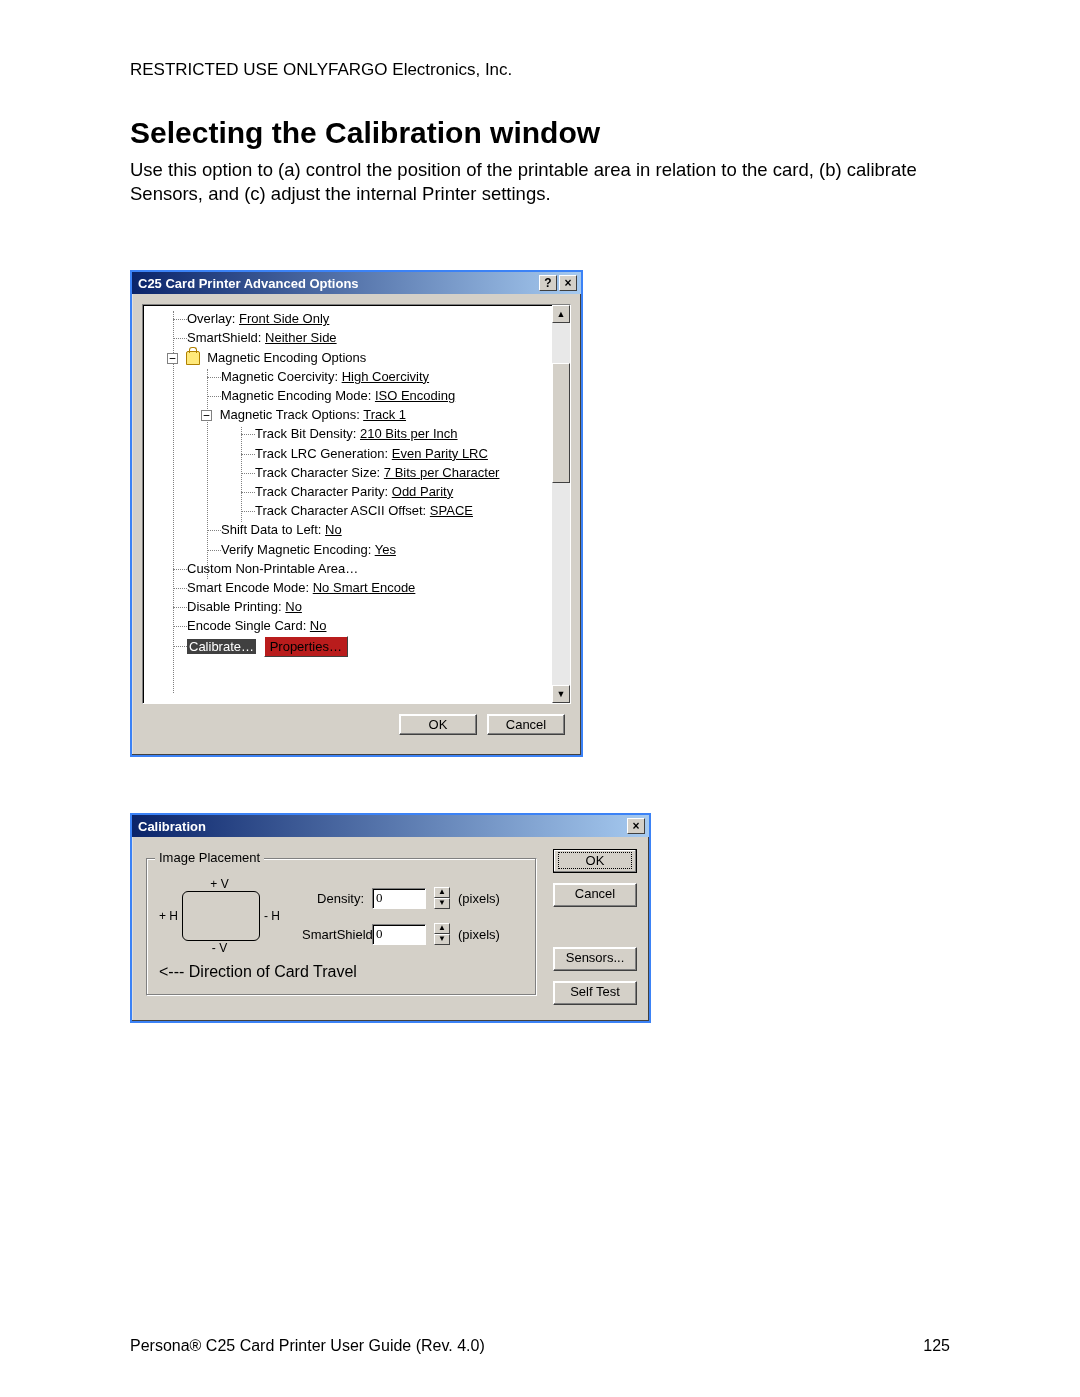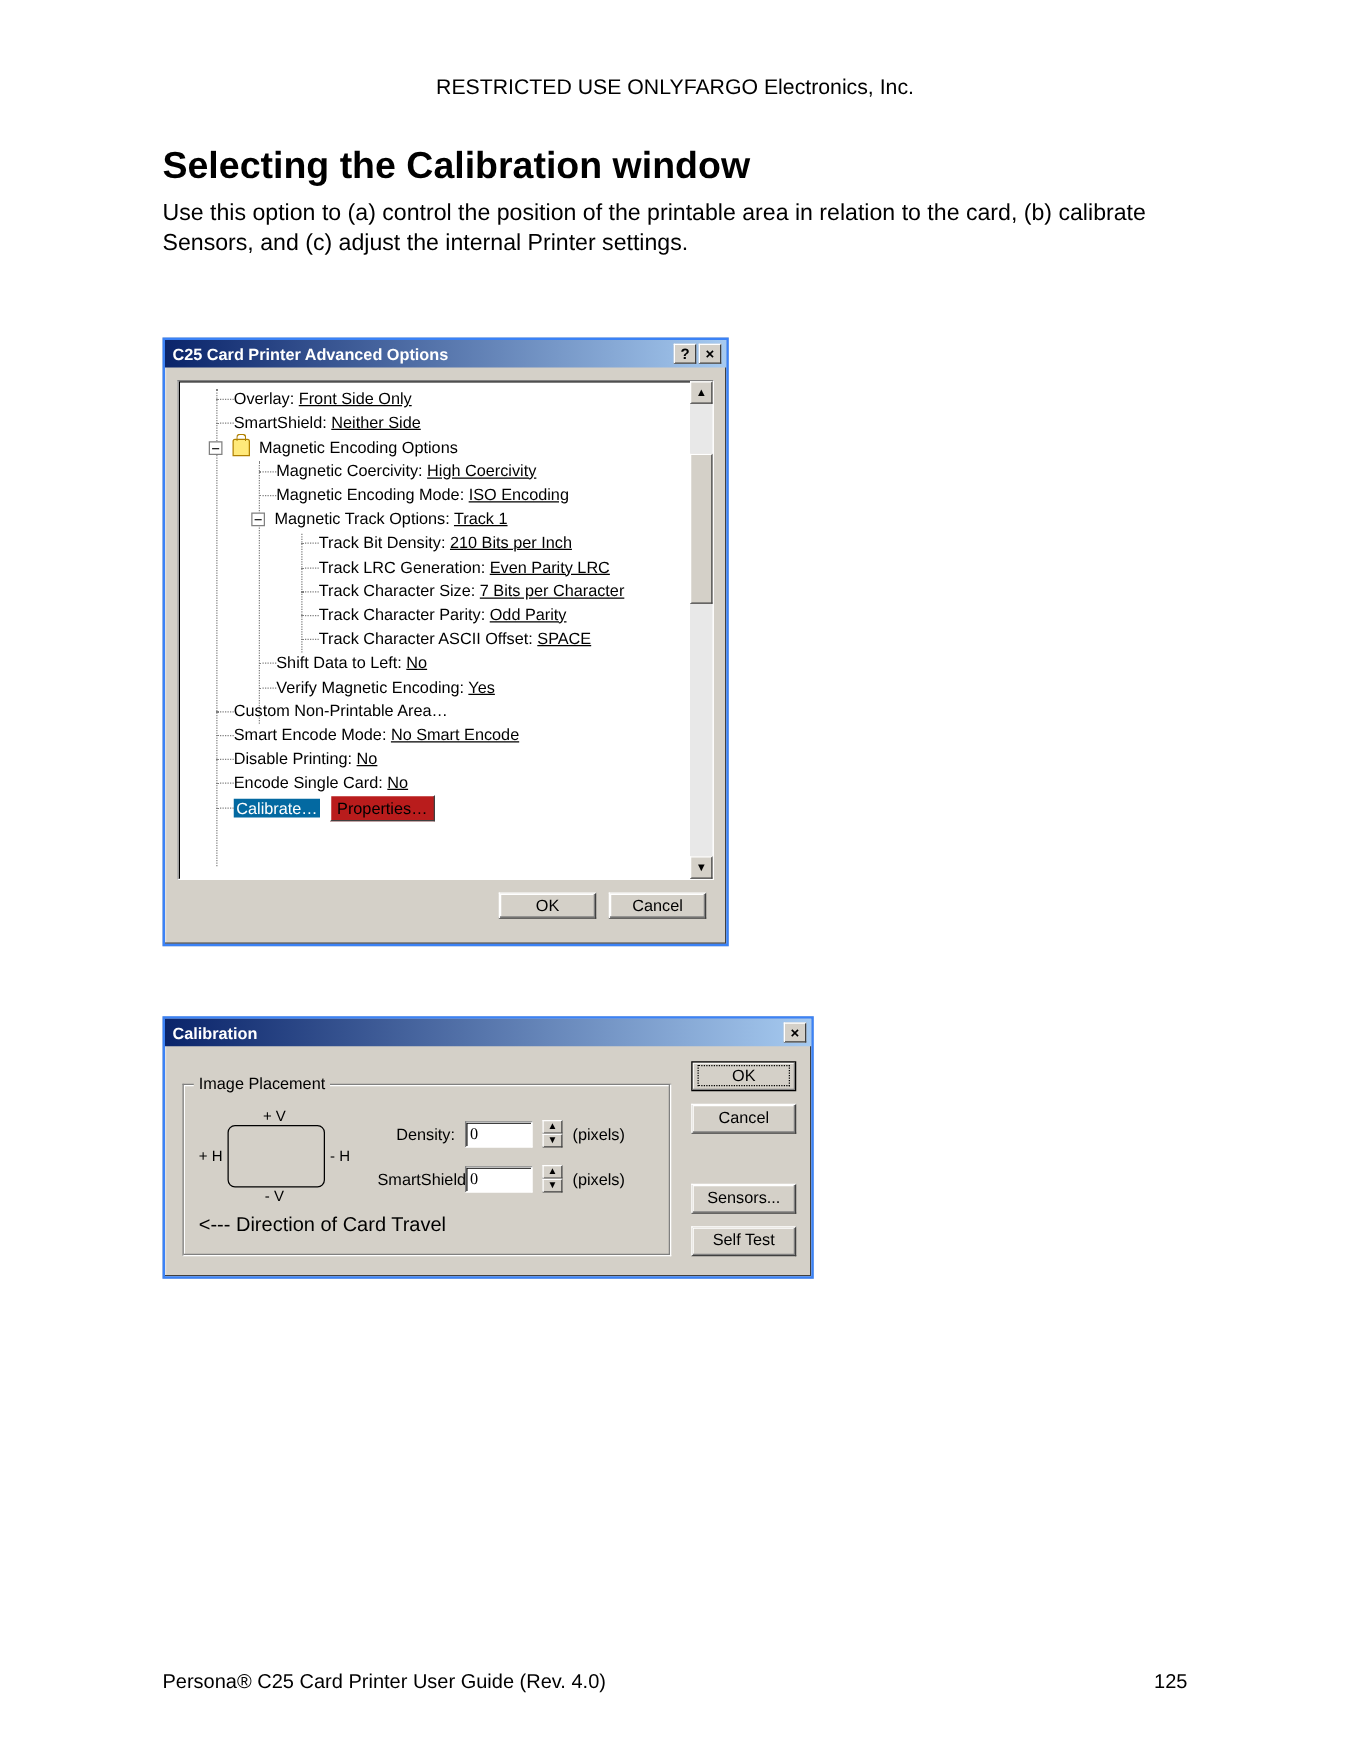--- a/index.html
+++ b/index.html
@@ -11,21 +11,21 @@
     color: #000;
     width: 1080px;
     height: 1397px;
     position: relative;
   }
   .page {
     padding: 60px 130px 0 130px;
   }
   .hdr {
     display: flex;
-    justify-content: center;
+    justify-content: flex-start;
     font-size: 17px;
     margin-bottom: 36px;
   }
   h1 {
     font-size: 30px;
     font-weight: bold;
     margin: 0 0 8px 0;
   }
   .intro {
     font-size: 18.5px;
@@ -141,21 +141,21 @@
     border-radius:2px 2px 0 0;
     vertical-align:middle; margin-right:4px;
     position:relative;
   }
   .lock::before {
     content:''; position:absolute; top:-5px; left:2px;
     width:6px; height:5px; border:1px solid #b08000;
     border-bottom:none; border-radius:3px 3px 0 0;
   }
   .sel {
-    background:#0369a1; color:#fff; padding:0 2px;
+    background:#404040; color:#fff; padding:0 2px;
   }
   .propbtn {
     display:inline-block;
     background:#b91c1c;
     border:1px solid #fff;
     border-right-color:#404040; border-bottom-color:#404040;
     padding:0 5px; margin-left:4px;
   }
   #dlg1 .btnrow {
     display:flex; justify-content:flex-end; gap:10px;
@@ -177,21 +177,21 @@
   }
   .hline {
     display:inline-block; border-top:1px dotted #808080;
     height:1px; vertical-align:middle;
   }
 
   
   #dlg2 { width: 521px; }
   #dlg2 .body {
     padding: 12px 12px 16px 14px;
-    display:flex; gap:16px; align-items:flex-end;
+    display:flex; gap:16px; align-items:center;
     font: 13px "Tahoma", sans-serif;
   }
   .groupbox {
     border:1px solid #808080;
     border-right-color:#fff; border-bottom-color:#fff;
     box-shadow: inset -1px -1px 0 #808080, inset 1px 1px 0 #fff;
     position:relative; padding:18px 12px 14px 12px;
     flex:1;
   }
   .groupbox .legend {

